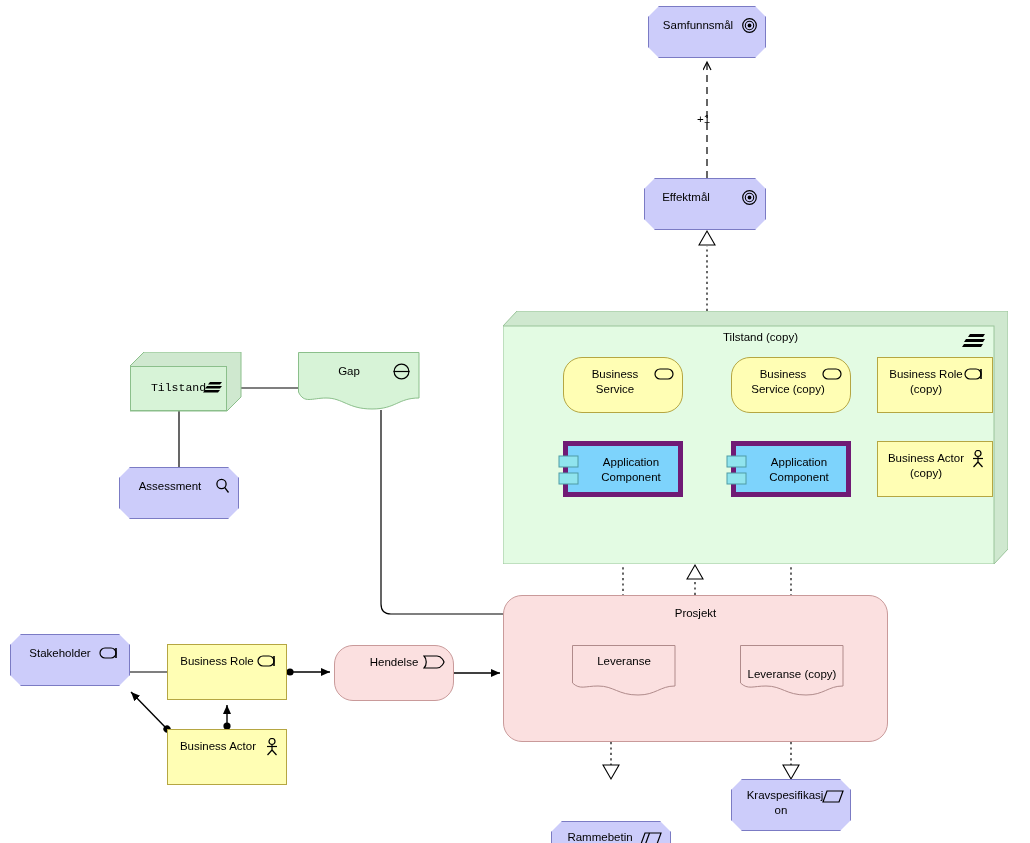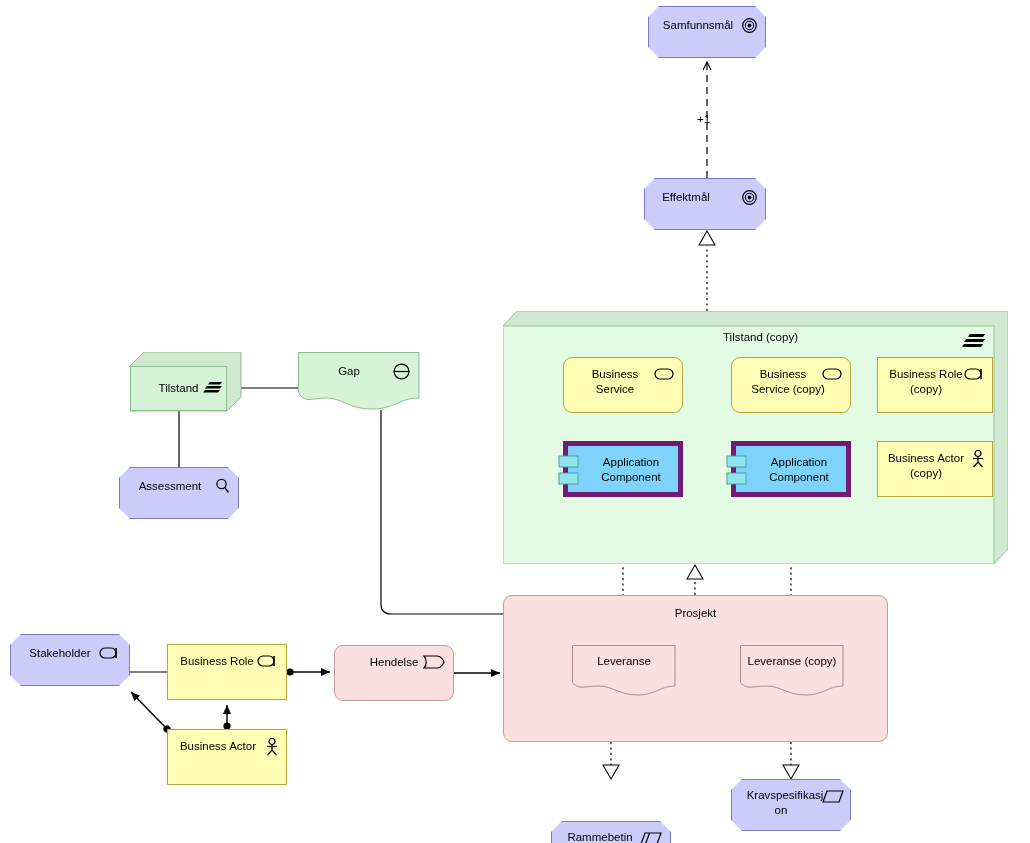--- a/index.html
+++ b/index.html
@@ -13,21 +13,21 @@
 
   .node{position:absolute;box-sizing:border-box;z-index:2;}
   .lbl{position:absolute;left:0;right:0;text-align:center;
        font-size:11.5px;color:#000;line-height:14px;}
 
   
   .fill-biz   {background:#fffeb4;border:1px solid #b5a642;}
   .fill-app   {background:#7dd3fc;border:5px solid #701a75;}
   .fill-motiv {background:#ccccfa;border:1px solid #7b7bc4;}
   .fill-impl  {background:#fbe0e0;border:1px solid #c99a9a;}
-  .round12{border-radius:9px;}
+  .round12{border-radius:19px;}
 
   
   .octo{clip-path:polygon(11px 0,calc(100% - 11px) 0,100% 11px,100% calc(100% - 11px),
         calc(100% - 11px) 100%,11px 100%,0 calc(100% - 11px),0 11px);}
 
   .icon{position:absolute;}
 </style>
 </head>
 <body>
 
@@ -233,21 +233,21 @@
     <div class="lbl" style="top:24px;padding-right:18px;">(copy)</div>
     <svg class="icon" style="right:7px;top:8px;" width="14" height="18">
       <circle cx="7" cy="3.5" r="3" fill="none" stroke="#000" stroke-width="1.2"></circle>
       <line x1="7" y1="6.5" x2="7" y2="12" stroke="#000" stroke-width="1.2"></line>
       <line x1="2" y1="8.5" x2="12" y2="8.5" stroke="#000" stroke-width="1.2"></line>
       <line x1="7" y1="12" x2="2.5" y2="17" stroke="#000" stroke-width="1.2"></line>
       <line x1="7" y1="12" x2="11.5" y2="17" stroke="#000" stroke-width="1.2"></line>
     </svg>
   </div>
 
-  <div class="node" style="left:130px;top:352px;width:112px;height:56px;">
+  <div class="node" style="left:130px;top:352px;width:112px;height:56px;font-family:Liberation Mono, monospace;">
     <svg width="112" height="60" style="position:absolute;left:0;top:0;">
       <polygon points="0,14 14,0 111,0 111,45 97,59 0,59" fill="#cfe8cf" stroke="#8bbf8b" stroke-width="1"></polygon>
       <rect x="0.5" y="14.5" width="96" height="44" fill="#d7f3d7" stroke="#8bbf8b" stroke-width="1"></rect>
     </svg>
     <div class="lbl" style="top:29px;left:0;width:97px;padding-right:16px;">Tilstand</div>
     <svg class="icon" style="left:73px;top:29px;" width="20" height="13">
       <path d="M2,9 L17,9 L15,11.5 L0,11.5 z" fill="#000"></path>
       <path d="M4,5 L19,5 L17,7.5 L2,7.5 z" fill="#000"></path>
       <path d="M7,1 L19,1 L17,3.5 L5,3.5 z" fill="#000"></path>
     </svg>
@@ -314,21 +314,21 @@
     <svg width="104" height="52" style="position:absolute;left:0;top:0;">
       <path d="M0.5,0.5 L103,0.5 L103,41 C88,41 84,50 66,50 C46,50 42,41 26,41 C13,41 8,45 0.5,38 z" fill="none" stroke="#b08b8b" stroke-width="1"></path>
     </svg>
     <div class="lbl" style="top:9px;">Leveranse</div>
   </div>
 
   <div class="node" style="left:740px;top:645px;width:104px;height:52px;">
     <svg width="104" height="52" style="position:absolute;left:0;top:0;">
       <path d="M0.5,0.5 L103,0.5 L103,41 C88,41 84,50 66,50 C46,50 42,41 26,41 C13,41 8,45 0.5,38 z" fill="none" stroke="#b08b8b" stroke-width="1"></path>
     </svg>
-    <div class="lbl" style="top:9px;">Leveranse (copy)</div>
+    <div class="lbl" style="top:22px;">Leveranse (copy)</div>
   </div>
 
   <div class="node fill-motiv octo" style="left:551px;top:779px;width:120px;height:52px;margin-top:42px;">
     <div class="lbl" style="top:8px;padding-right:22px;">Rammebetin</div>
     <div class="lbl" style="top:23px;padding-right:22px;">gelser</div>
     <svg class="icon" style="right:8px;top:10px;" width="22" height="13">
       <path d="M5,1 L21,1 L17,12 L1,12 z" fill="#ccccfa" stroke="#000" stroke-width="1.2"></path>
       <line x1="9.5" y1="1" x2="5.5" y2="12" stroke="#000" stroke-width="1.2"></line>
     </svg>
   </div>

